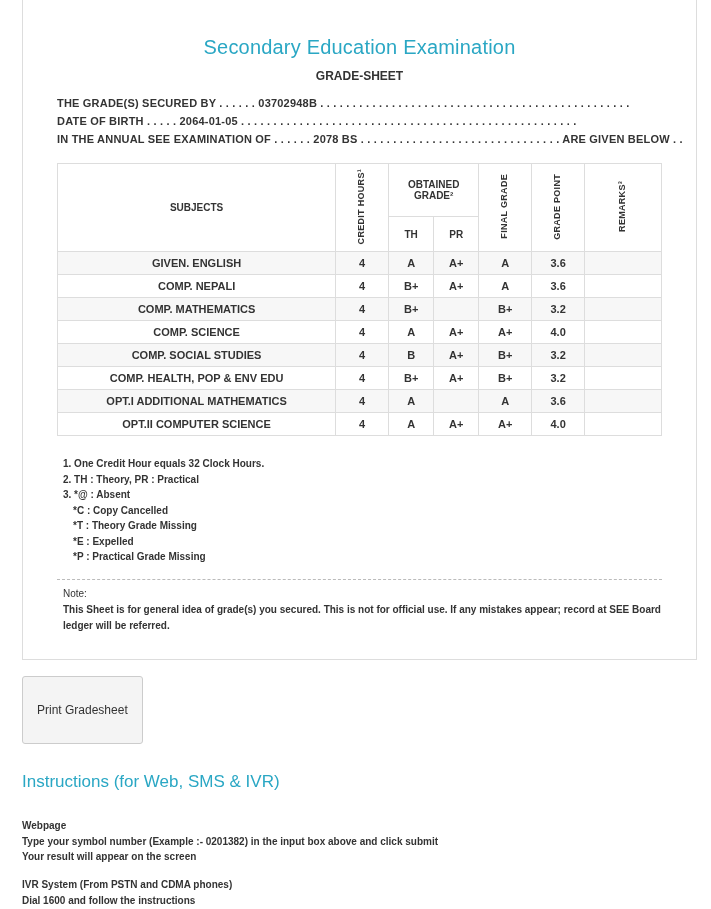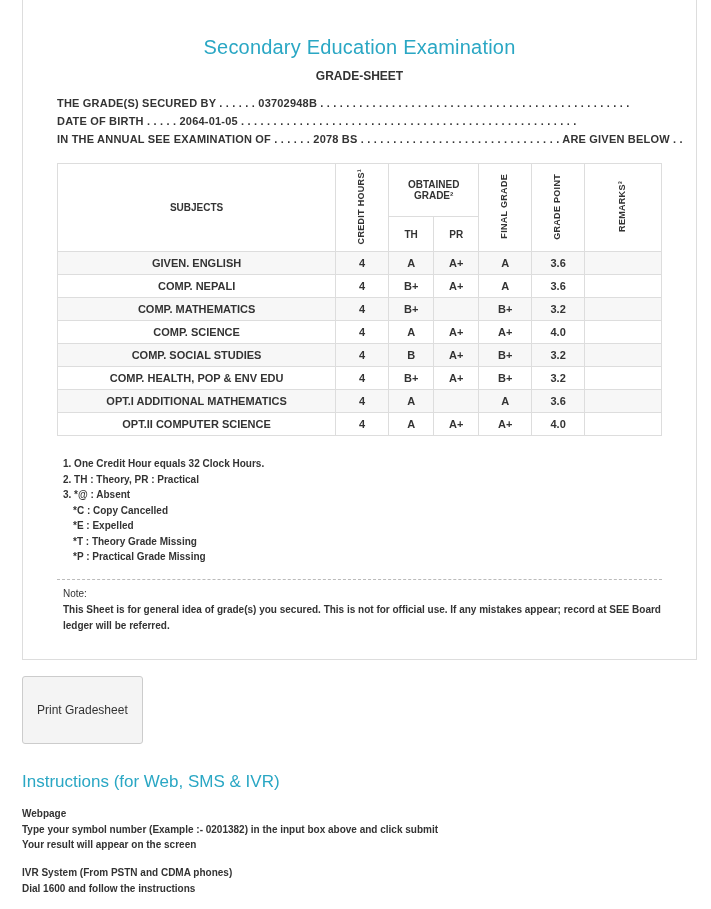--- a/index.html
+++ b/index.html
@@ -181,21 +181,21 @@
 
   
   .instructions {
     margin: 28px 0 0 22px;
     width: 660px;
   }
   .instructions h2 {
     color: #2aa7c4;
     font-size: 17px;
     font-weight: normal;
-    margin: 0 0 16px 0;
+    margin: 0 0 28px 0;
   }
   .instr-group { margin-bottom: 14px; }
   .instr-head {
     font-size: 10px;
     font-weight: bold;
     color: #333;
     margin-bottom: 3px;
   }
   .instr-line {
     font-size: 10px;
@@ -326,22 +326,22 @@
           </tr>
         </tbody>
       </table>
 
 
       <div class="notes">
         <div>1. One Credit Hour equals 32 Clock Hours.</div>
         <div>2. TH : Theory, PR : Practical</div>
         <div>3. *@ : Absent</div>
         <div class="indent">*C : Copy Cancelled</div>
+        <div class="indent">*T : Theory Grade Missing</div>
         <div class="indent">*E : Expelled</div>
-        <div class="indent">*T : Theory Grade Missing</div>
         <div class="indent">*P : Practical Grade Missing</div>
       </div>
 
       <div class="note-divider"></div>
       <div class="note-block">
         <div class="note-label">Note:</div>
         <div class="note-body">This Sheet is for general idea of grade(s) you secured. This is not for official use. If any mistakes appear; record at SEE Board ledger will be referred.</div>
       </div>
 
     </div>

